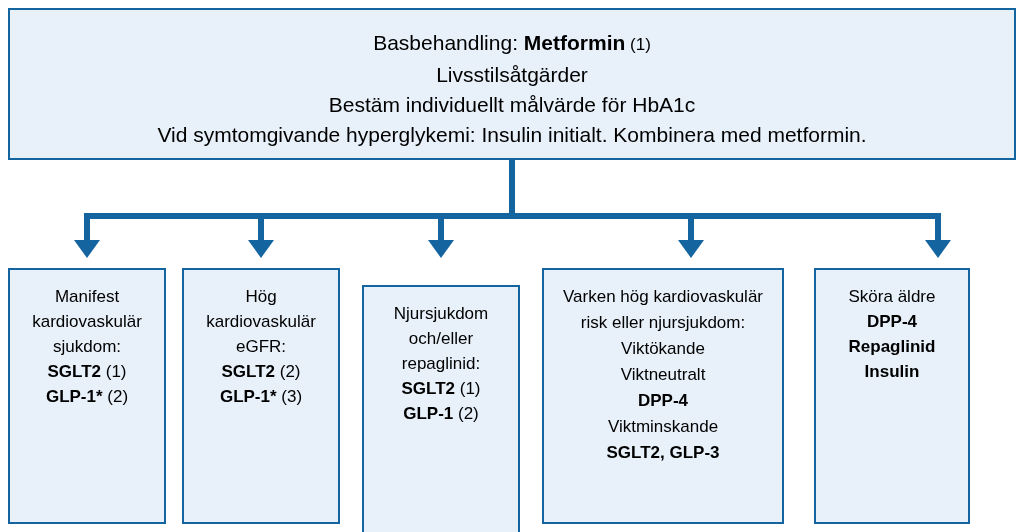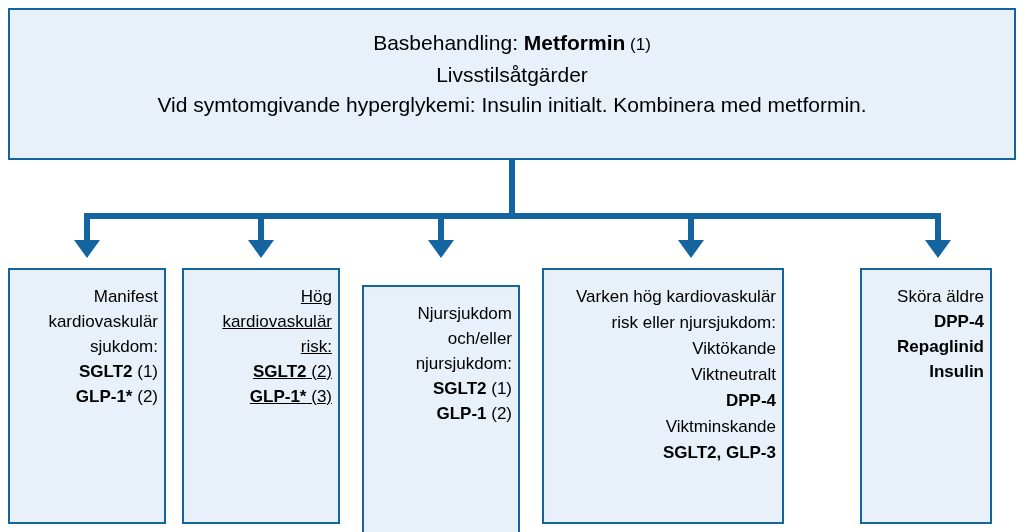--- a/index.html
+++ b/index.html
@@ -62,44 +62,44 @@
     height: 0;
     border-left: 13px solid transparent;
     border-right: 13px solid transparent;
     border-top: 18px solid #1464a0;
   }
   
   .leaf {
     top: 268px;
     height: 256px;
     padding: 14px 6px 0 6px;
-    text-align: right;
   }
   .leaf .line {
     font-size: 17px;
     line-height: 25px;
   }
   .leaf .b {
     font-weight: bold;
   }
   #leaf-0 { left: 8px;   width: 158px; }
-  #leaf-1 { left: 182px; width: 158px; text-decoration: underline; }
+  #leaf-1 { left: 182px; width: 158px; }
   #leaf-2 { left: 362px; width: 158px; margin-top: 17px; }
   #leaf-3 { left: 542px; width: 242px; }
-  #leaf-4 { left: 860px; width: 132px; }
+  #leaf-4 { left: 814px; width: 156px; }
   #leaf-3 .line { font-size: 17px; line-height: 26px; }
 </style>
 </head>
 <body>
 
 <div id="canvas">
 
   <div class="box" id="top-box">
     <div class="line"><span>Basbehandling: </span><span class="b">Metformin</span><span class="small-num"> (1)</span></div>
     <div class="line"><span>Livsstilsåtgärder</span></div>
+    <div class="line"><span>Bestäm individuellt målvärde för HbA1c</span></div>
     <div class="line"><span>Vid symtomgivande hyperglykemi: Insulin initialt. Kombinera med metformin.</span></div>
   </div>
 
   <div class="conn vstem" style="left:509px; top:160px; height:56px;"></div>
   <div class="conn hbar" style="left:84px; top:213px; width:856px;"></div>
 
   <div class="conn vstem" style="left:84px; top:213px; height:28px;"></div>
   <div class="conn vstem" style="left:258px; top:213px; height:28px;"></div>
   <div class="conn vstem" style="left:438px; top:213px; height:28px;"></div>
   <div class="conn vstem" style="left:688px; top:213px; height:28px;"></div>
@@ -114,28 +114,28 @@
   <div class="box leaf" id="leaf-0">
       <div class="line"><span>Manifest</span></div>
       <div class="line"><span>kardiovaskulär</span></div>
       <div class="line"><span>sjukdom:</span></div>
       <div class="line"><span class="b">SGLT2</span><span class="small-num"> (1)</span></div>
       <div class="line"><span class="b">GLP-1*</span><span class="small-num"> (2)</span></div>
     </div>
   <div class="box leaf" id="leaf-1">
       <div class="line"><span>Hög</span></div>
       <div class="line"><span>kardiovaskulär</span></div>
-      <div class="line"><span>risk:</span></div>
+      <div class="line"><span>eGFR:</span></div>
       <div class="line"><span class="b">SGLT2</span><span class="small-num"> (2)</span></div>
       <div class="line"><span class="b">GLP-1*</span><span class="small-num"> (3)</span></div>
     </div>
   <div class="box leaf" id="leaf-2">
       <div class="line"><span>Njursjukdom</span></div>
       <div class="line"><span>och/eller</span></div>
-      <div class="line"><span>njursjukdom:</span></div>
+      <div class="line"><span>repaglinid:</span></div>
       <div class="line"><span class="b">SGLT2</span><span class="small-num"> (1)</span></div>
       <div class="line"><span class="b">GLP-1</span><span class="small-num"> (2)</span></div>
     </div>
   <div class="box leaf" id="leaf-3">
       <div class="line"><span>Varken hög kardiovaskulär</span></div>
       <div class="line"><span>risk eller njursjukdom:</span></div>
       <div class="line"><span>Viktökande</span></div>
       <div class="line"><span>Viktneutralt</span></div>
       <div class="line"><span class="b">DPP-4</span></div>
       <div class="line"><span>Viktminskande</span></div>

